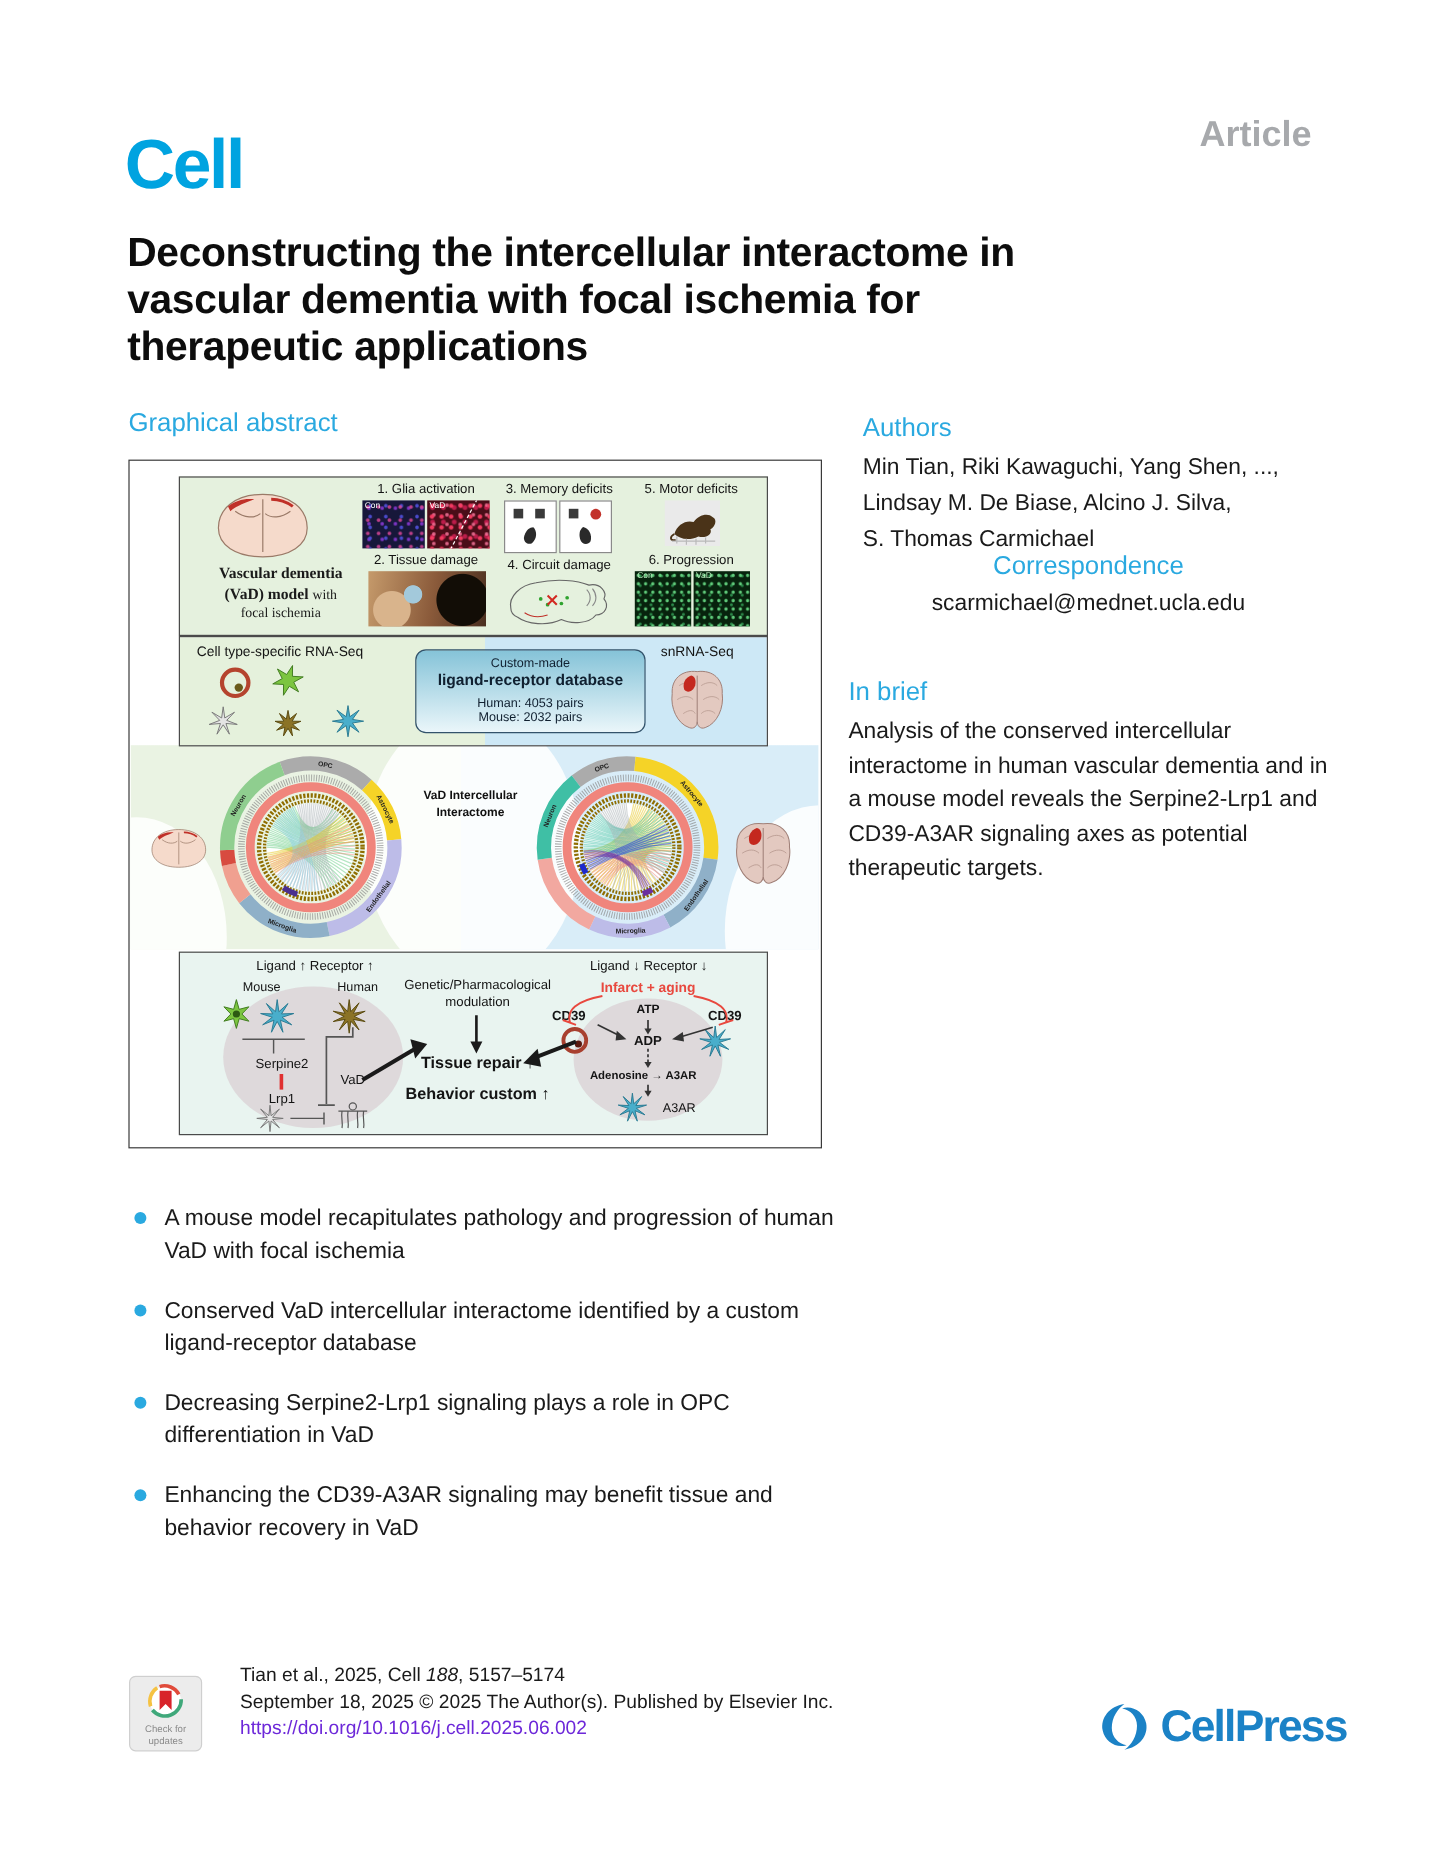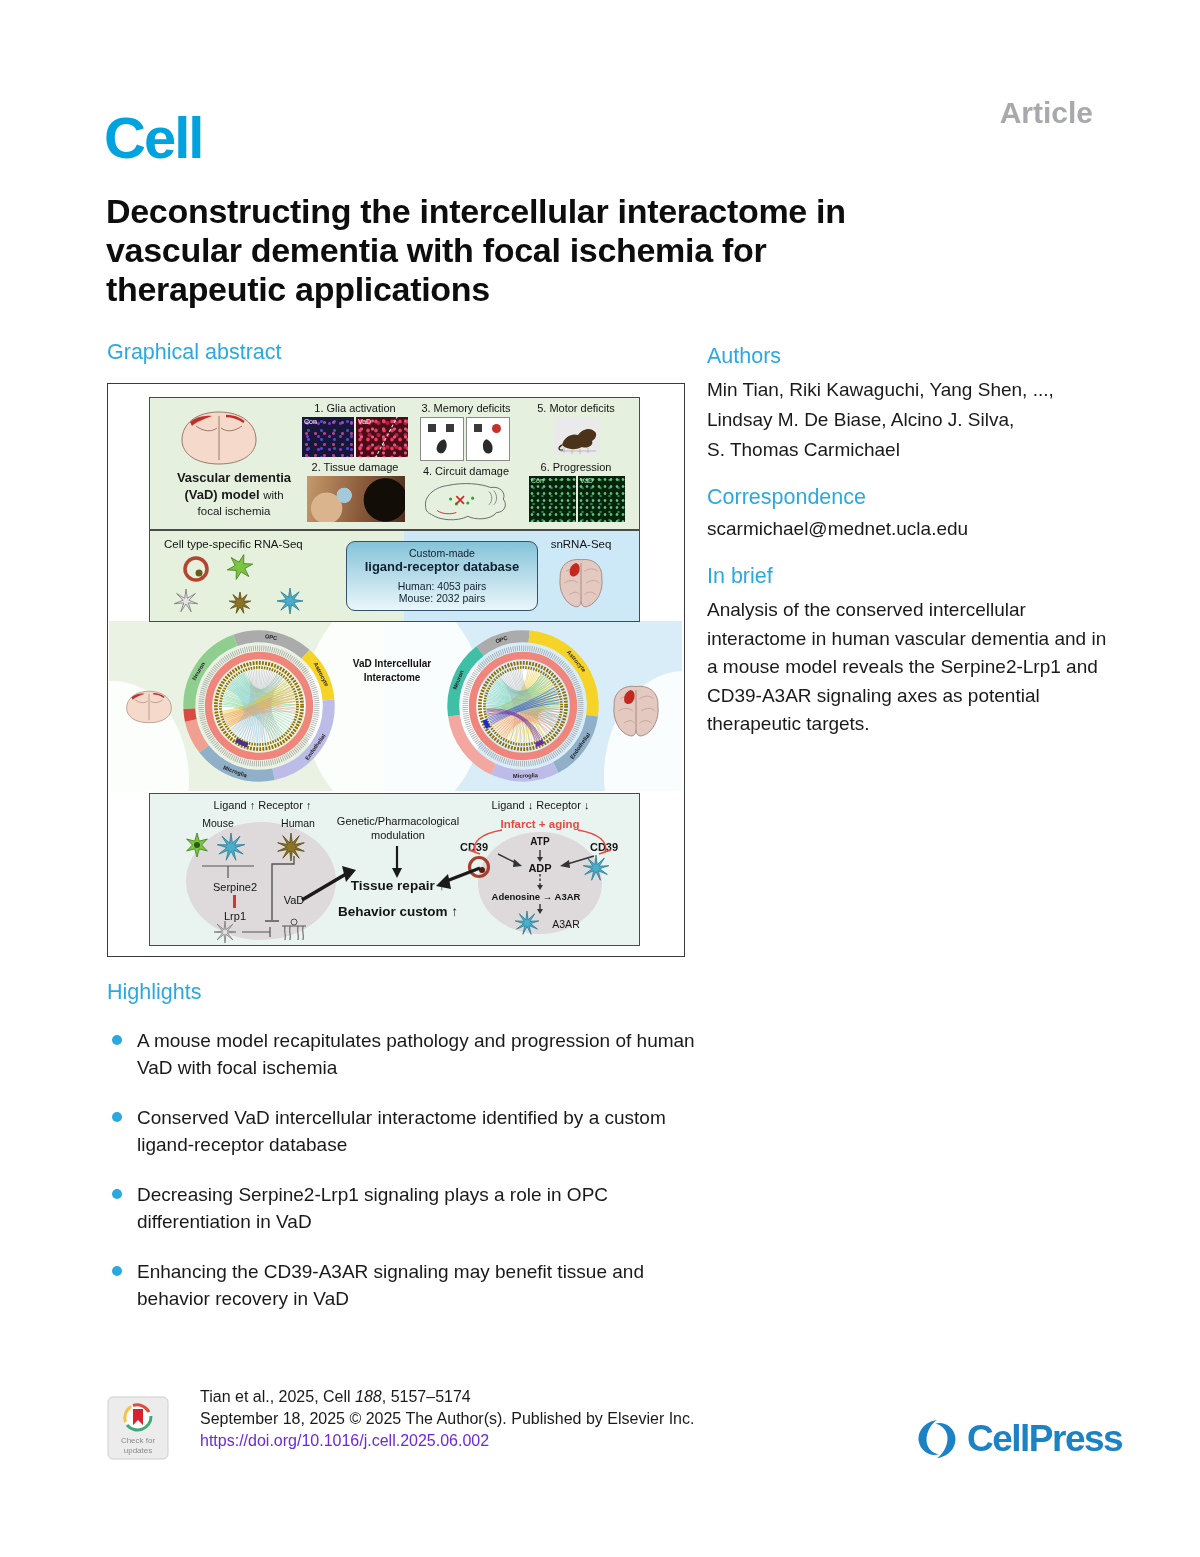--- a/index.html
+++ b/index.html
@@ -325,21 +325,21 @@
     </div>
 
     <div class="gbox box-top">
       <svg class="abs" style="left:26px;top:12px;" width="86" height="56" viewBox="0 0 86 56">
         <path d="M43,2 C20,2 6,14 6,30 C6,44 20,54 43,54 C66,54 80,44 80,30 C80,14 66,2 43,2 Z" fill="#F5DACB" stroke="#9a7a68"></path>
         <path d="M43,6 V50" stroke="#9a7a68" fill="none"></path>
         <path d="M20,16 C28,22 36,22 41,18 M66,16 C58,22 50,22 45,18" stroke="#9a7a68" fill="none"></path>
         <path d="M14,12 C20,7 28,5 36,6 C28,9 20,12 16,16 Z" fill="#C03028"></path>
         <path d="M50,6 C58,6 64,9 68,12" stroke="#C03028" stroke-width="2.5" fill="none"></path>
       </svg>
-      <div class="abs" style="left:4px;top:72px;width:160px;text-align:center;line-height:1.3;">
+      <div class="abs" style="left:4px;top:72px;width:160px;text-align:center;line-height:1.3;font-family:Liberation Serif, serif;">
         <div style="font-size:13px;font-weight:bold;">Vascular dementia</div>
         <div style="font-size:13px;"><b>(VaD) model</b> <span style="font-size:11.5px;">with</span></div>
         <div style="font-size:11.5px;">focal ischemia</div>
       </div>
 
       <div class="figtext" style="left:150px;top:4px;width:110px;">1. Glia activation</div>
       <div class="microimg img-con" style="left:152px;top:19px;width:52px;height:40px;">
         <span class="fig-sub">Con</span>
       </div>
       <div class="microimg img-vad" style="left:206px;top:19px;width:52px;height:40px;">
@@ -511,39 +511,38 @@
         <path d="M348,60 L368,70" stroke="#333" stroke-width="1.4"></path>
           <polygon points="364,65 372,72 363,73" fill="#333"></polygon>
         <path d="M444,62 L414,71" stroke="#333" stroke-width="1.4"></path>
           <polygon points="419,66 410,72 420,74" fill="#333"></polygon>
         <path d="M352,36 C330,40 322,48 325,58 M319,56 L330,60" stroke="#E8483E" stroke-width="1.6" fill="none"></path>
         <path d="M428,36 C450,40 458,48 455,58 M449,60 L461,56" stroke="#E8483E" stroke-width="1.6" fill="none"></path>
       </svg>
     </div>
   </div>
 
-  <div class="abs rc" style="top:344px;">
+  <div class="abs rc" style="top:344px;margin-left:12px;">
     <div class="bluehead">Authors</div>
     <div class="rc-body" style="margin-top:6px;">
       <div>Min Tian, Riki Kawaguchi, Yang Shen, ...,</div>
       <div>Lindsay M. De Biase, Alcino J. Silva,</div>
       <div>S. Thomas Carmichael</div>
     </div>
   </div>
-  <div class="abs rc" style="top:485px;">
+  <div class="abs rc" style="top:459px;text-align:center;">
     <div class="bluehead">Correspondence</div>
     <div class="rc-body" style="margin-top:4px;">scarmichael@mednet.ucla.edu</div>
   </div>
   <div class="abs rc" style="top:564px;">
     <div class="bluehead">In brief</div>
     <div class="inbrief" style="margin-top:7px;">Analysis of the conserved intercellular interactome in human vascular dementia and in a mouse model reveals the Serpine2-Lrp1 and CD39-A3AR signaling axes as potential therapeutic targets.</div>
   </div>
 
   <div class="abs" style="left:107px;top:980px;">
-    <div class="bluehead">Highlights</div>
     <div style="margin-top:22px;">
       <div class="hl-item">A mouse model recapitulates pathology and progression of human VaD with focal ischemia</div>
       <div class="hl-item">Conserved VaD intercellular interactome identified by a custom ligand-receptor database</div>
       <div class="hl-item">Decreasing Serpine2-Lrp1 signaling plays a role in OPC differentiation in VaD</div>
       <div class="hl-item">Enhancing the CD39-A3AR signaling may benefit tissue and behavior recovery in VaD</div>
     </div>
   </div>
 
   <svg class="abs" style="left:107px;top:1396px;" width="62" height="64" viewBox="0 0 62 64">
     <rect x="1" y="1" width="60" height="62" rx="5" fill="#ECECEC" stroke="#cfcfcf"></rect>

